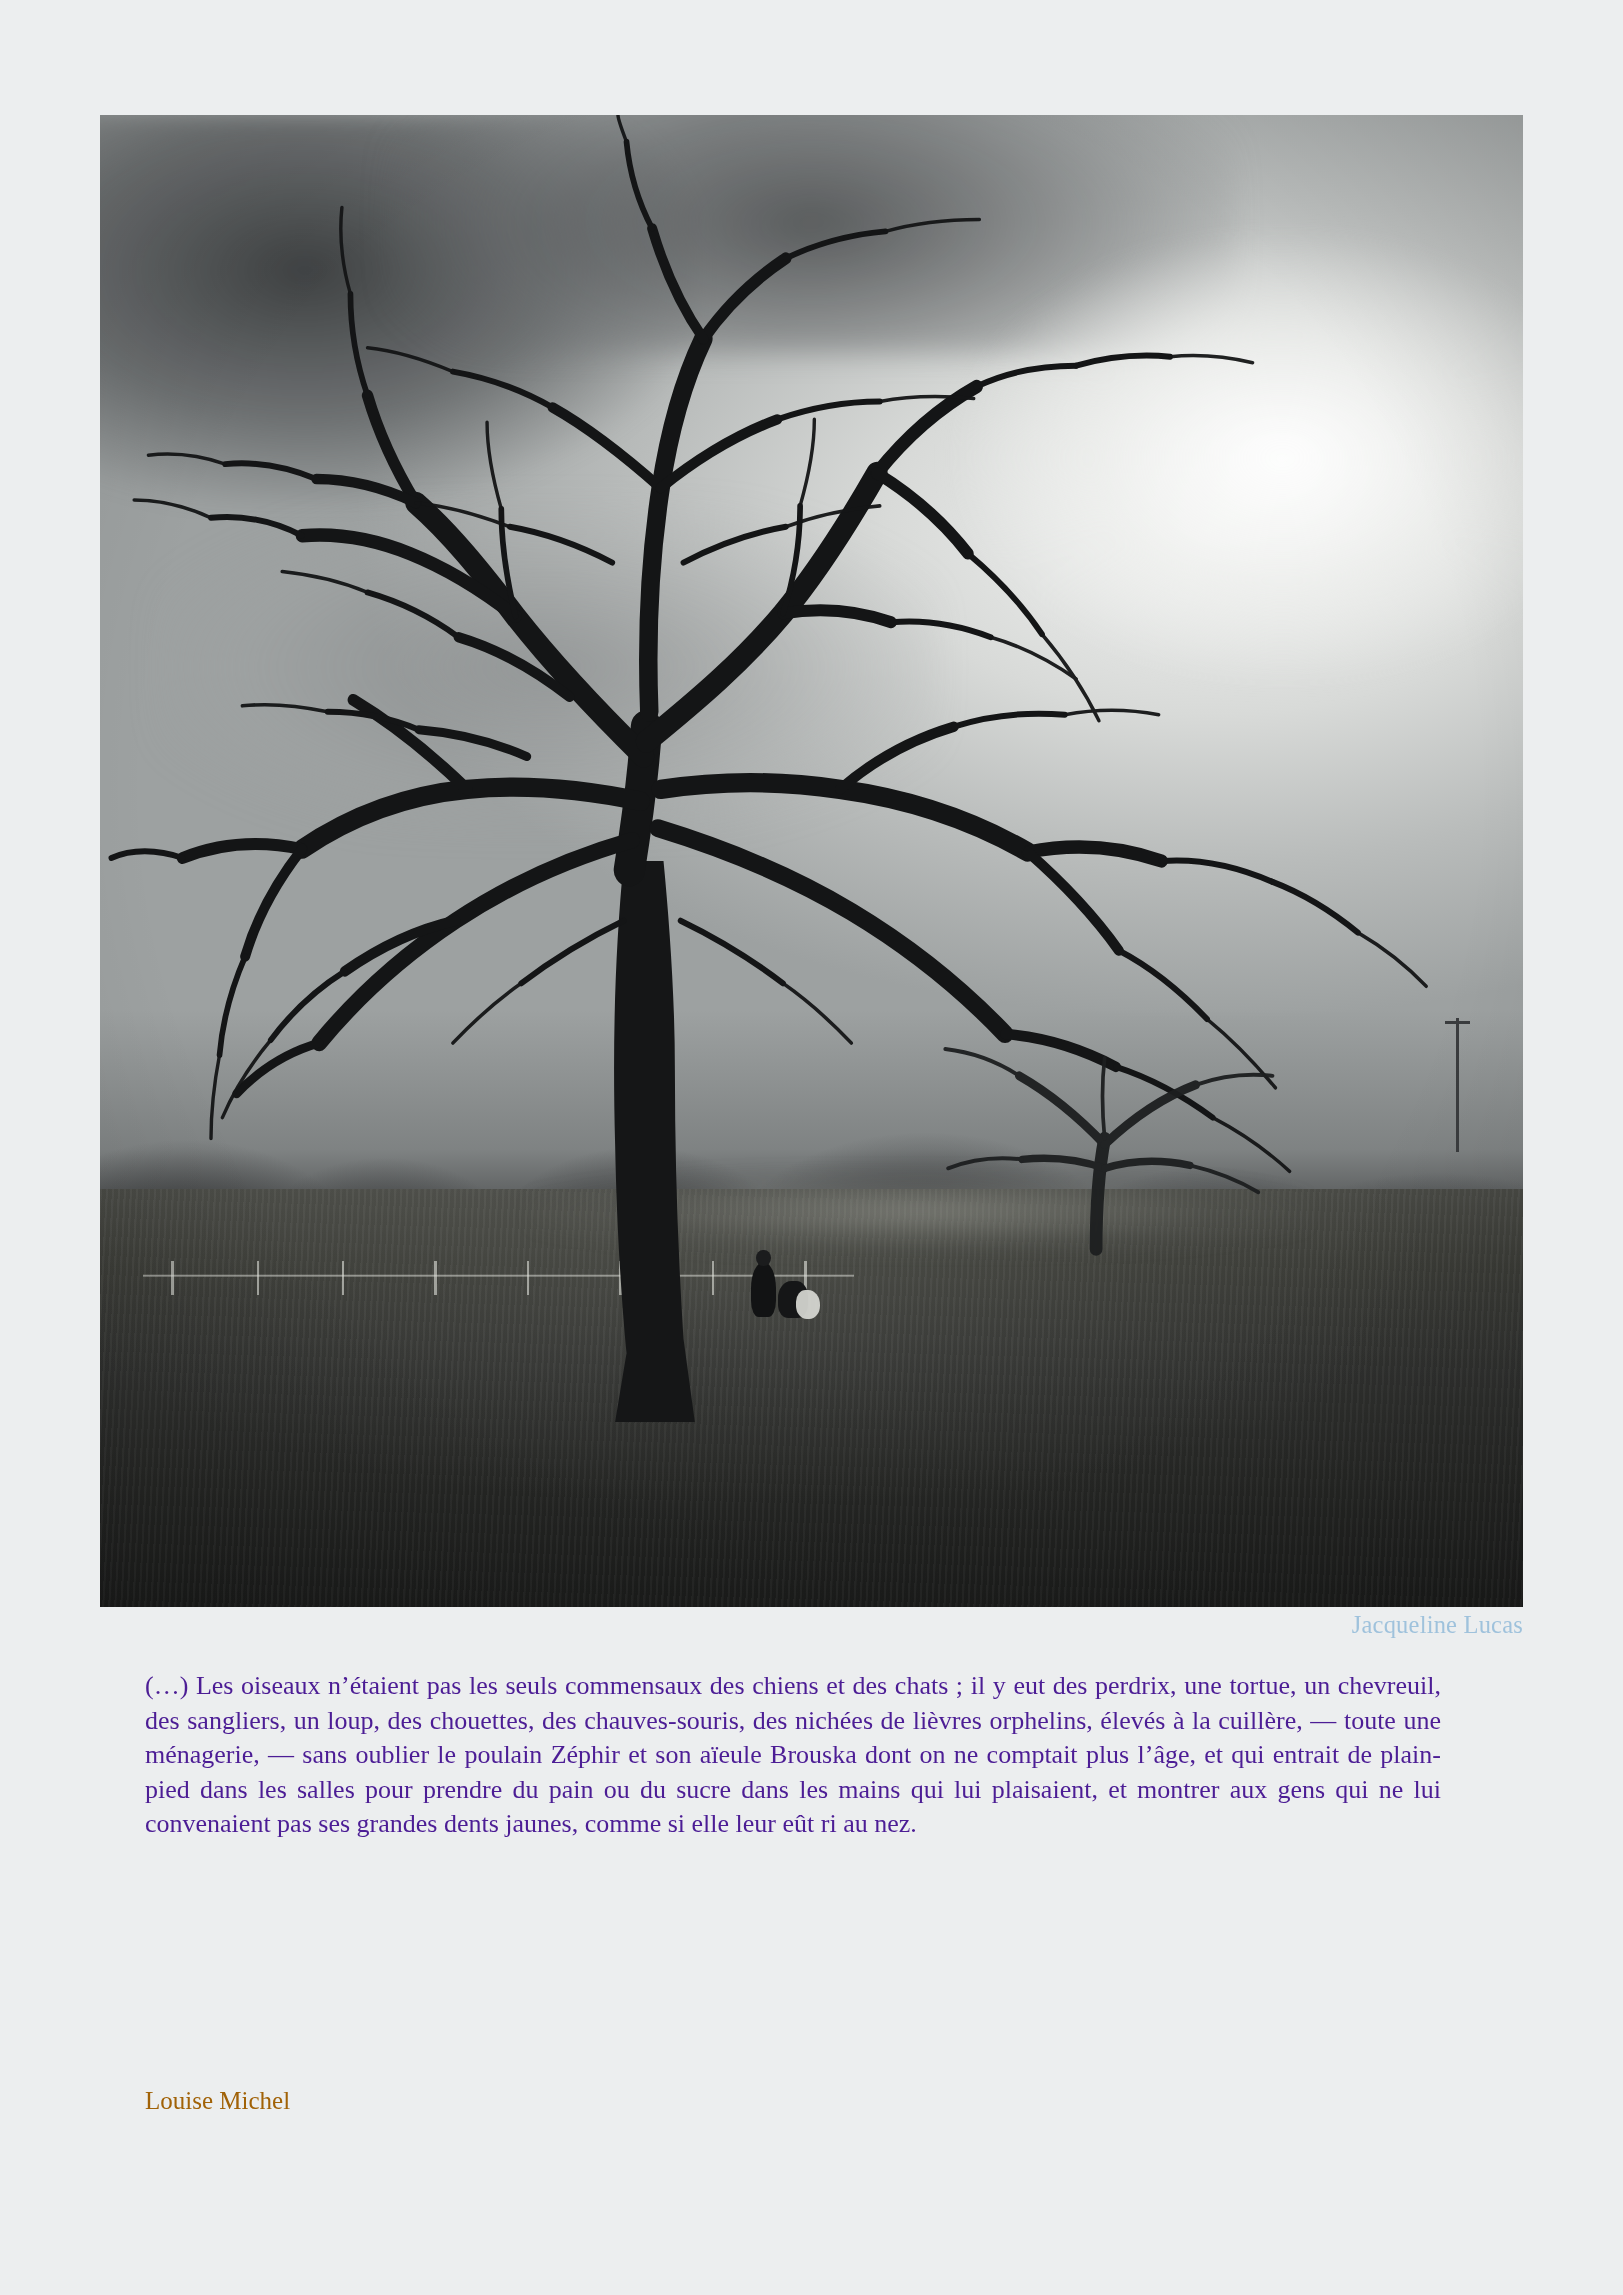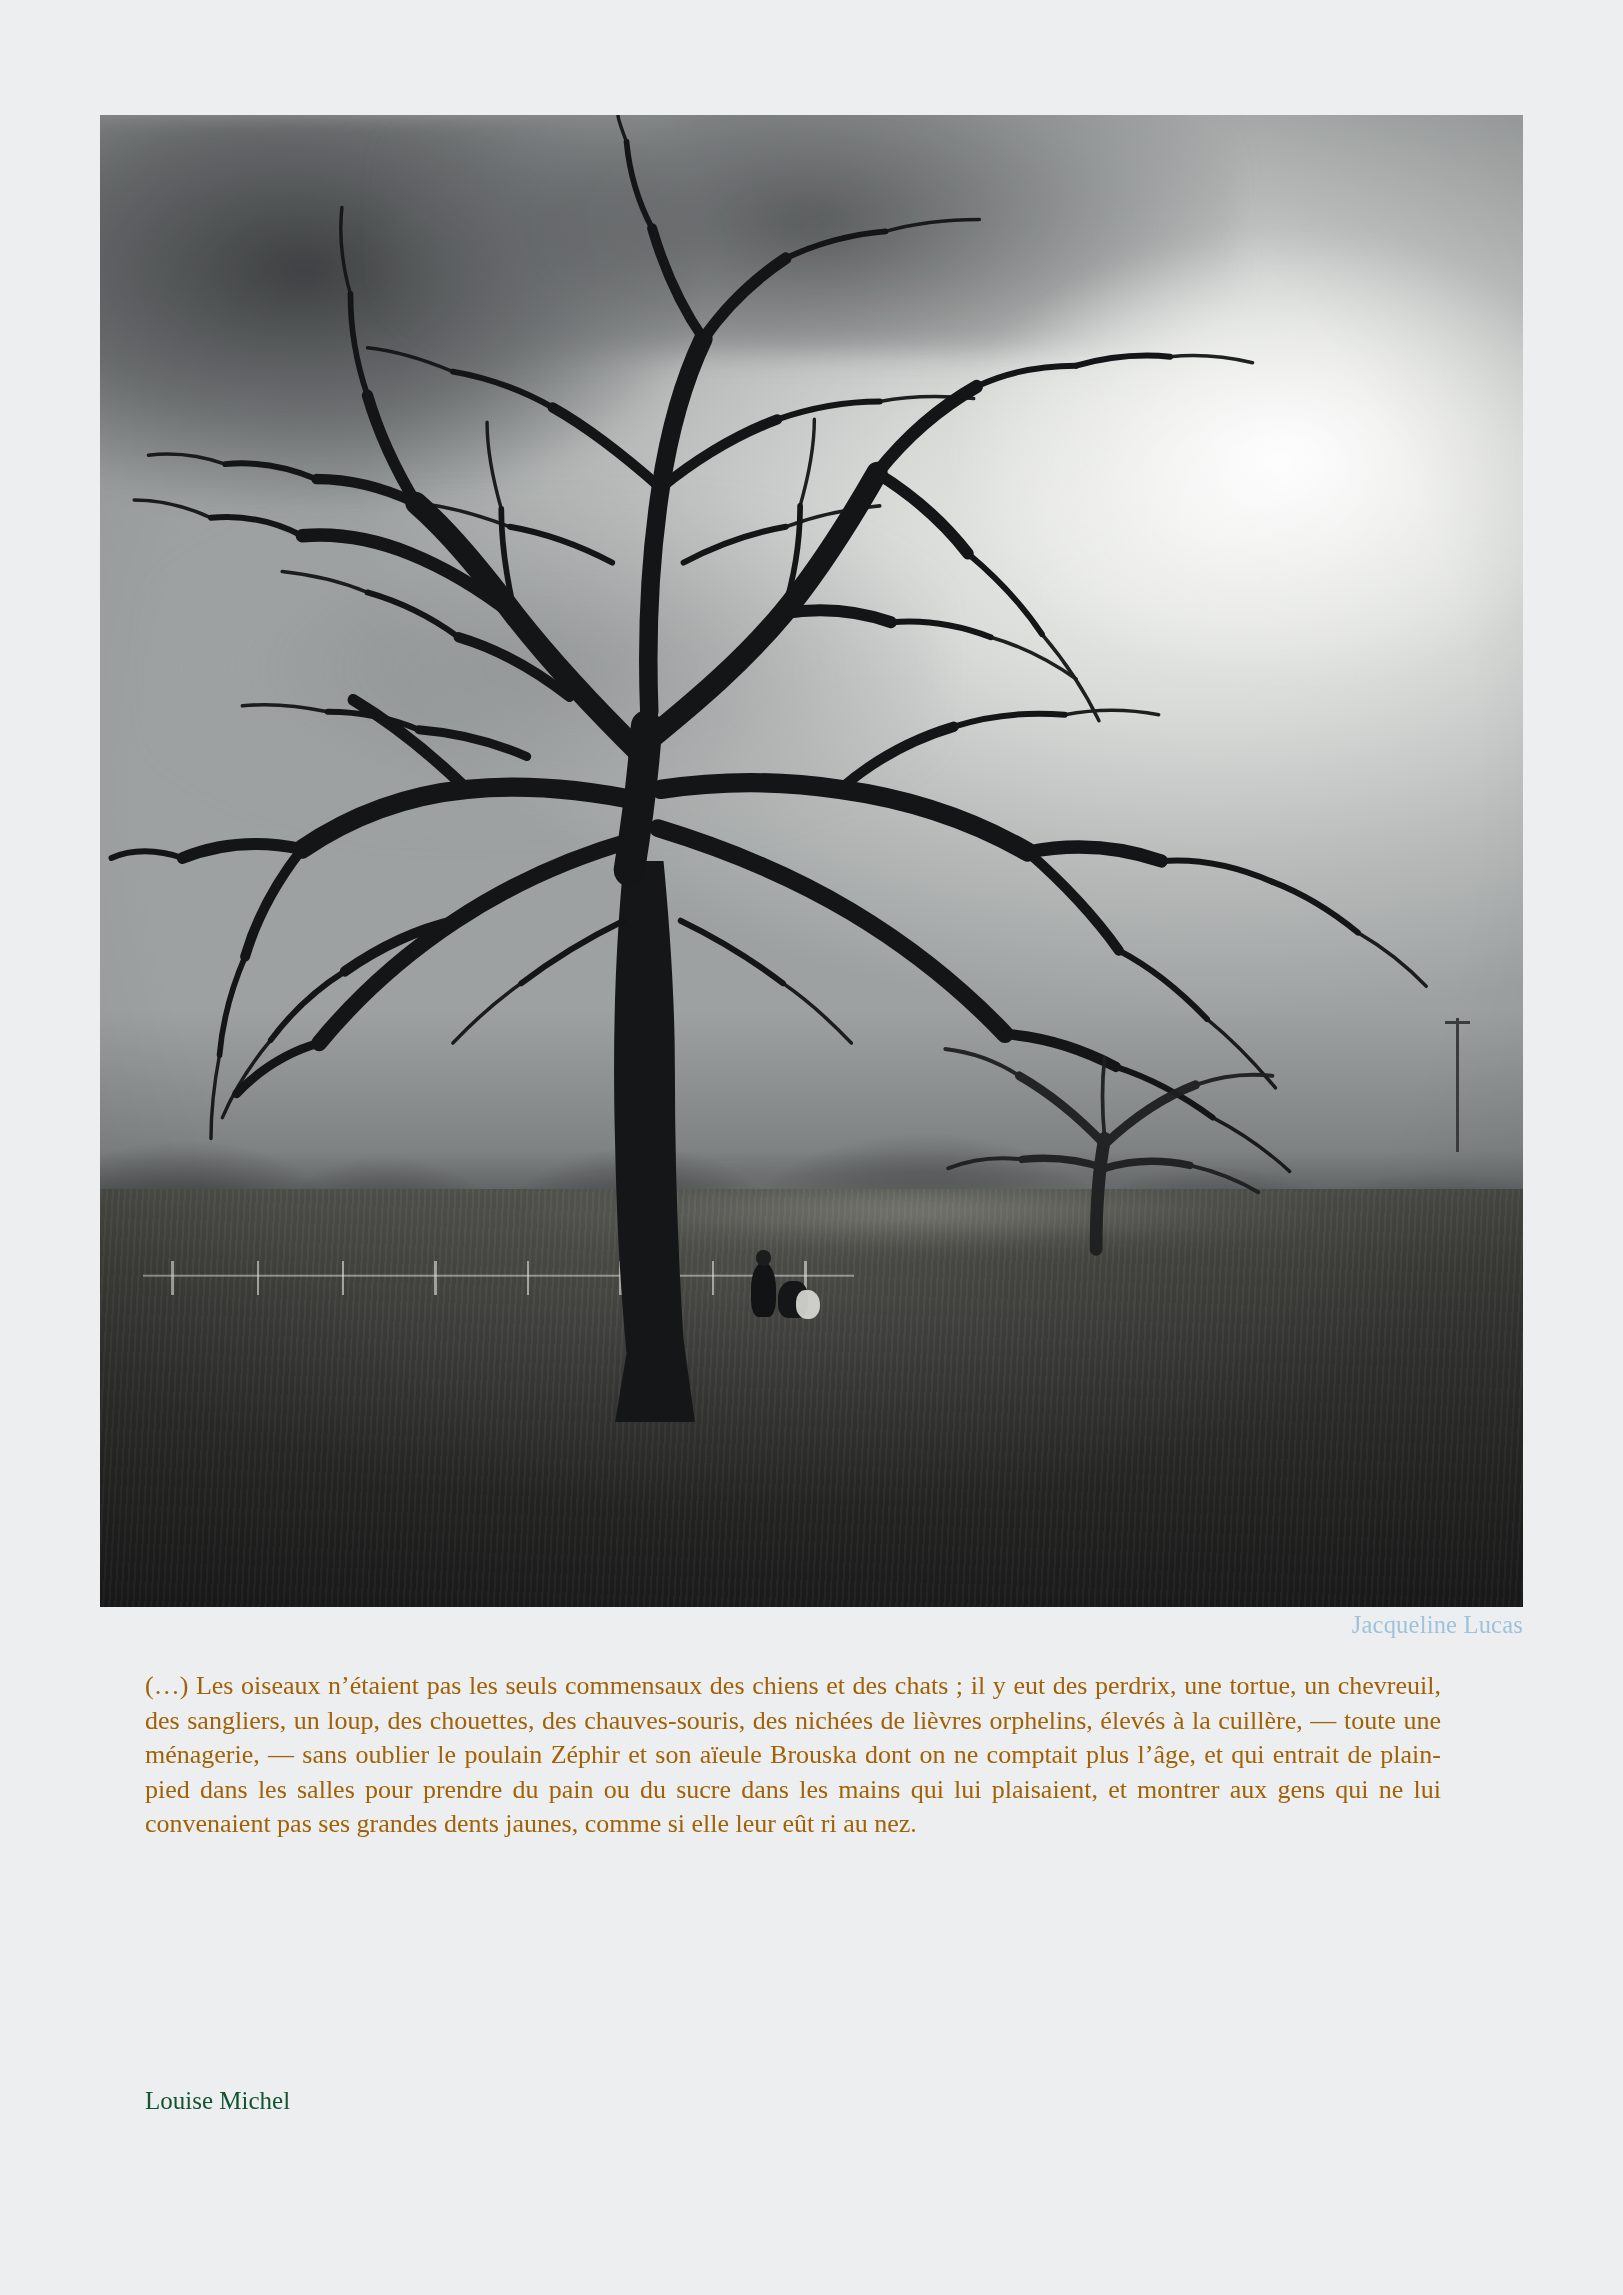--- a/index.html
+++ b/index.html
@@ -239,33 +239,33 @@
     position: absolute;
     left: 145px;
     top: 1632px;
     width: 1296px;
   }
   .para {
     font-family: "Liberation Serif", serif;
     font-size: 26px;
     line-height: 1.33;
     text-align: justify;
-    color: #a16207;
+    color: #4c1d95;
     margin: 0 0 22px 0;
     hyphens: manual;
   }
   .para:last-of-type { margin-bottom: 0; }
 
   .attribution {
     position: absolute;
     left: 145px;
     top: 2050px;
     font-family: "Liberation Serif", serif;
     font-size: 25px;
-    color: #14532d;
+    color: #a16207;
   }
 </style>
 </head>
 <body>
 
 <div class="page">
 
   <div class="photo-block">
     <div class="photo-frame">
 

